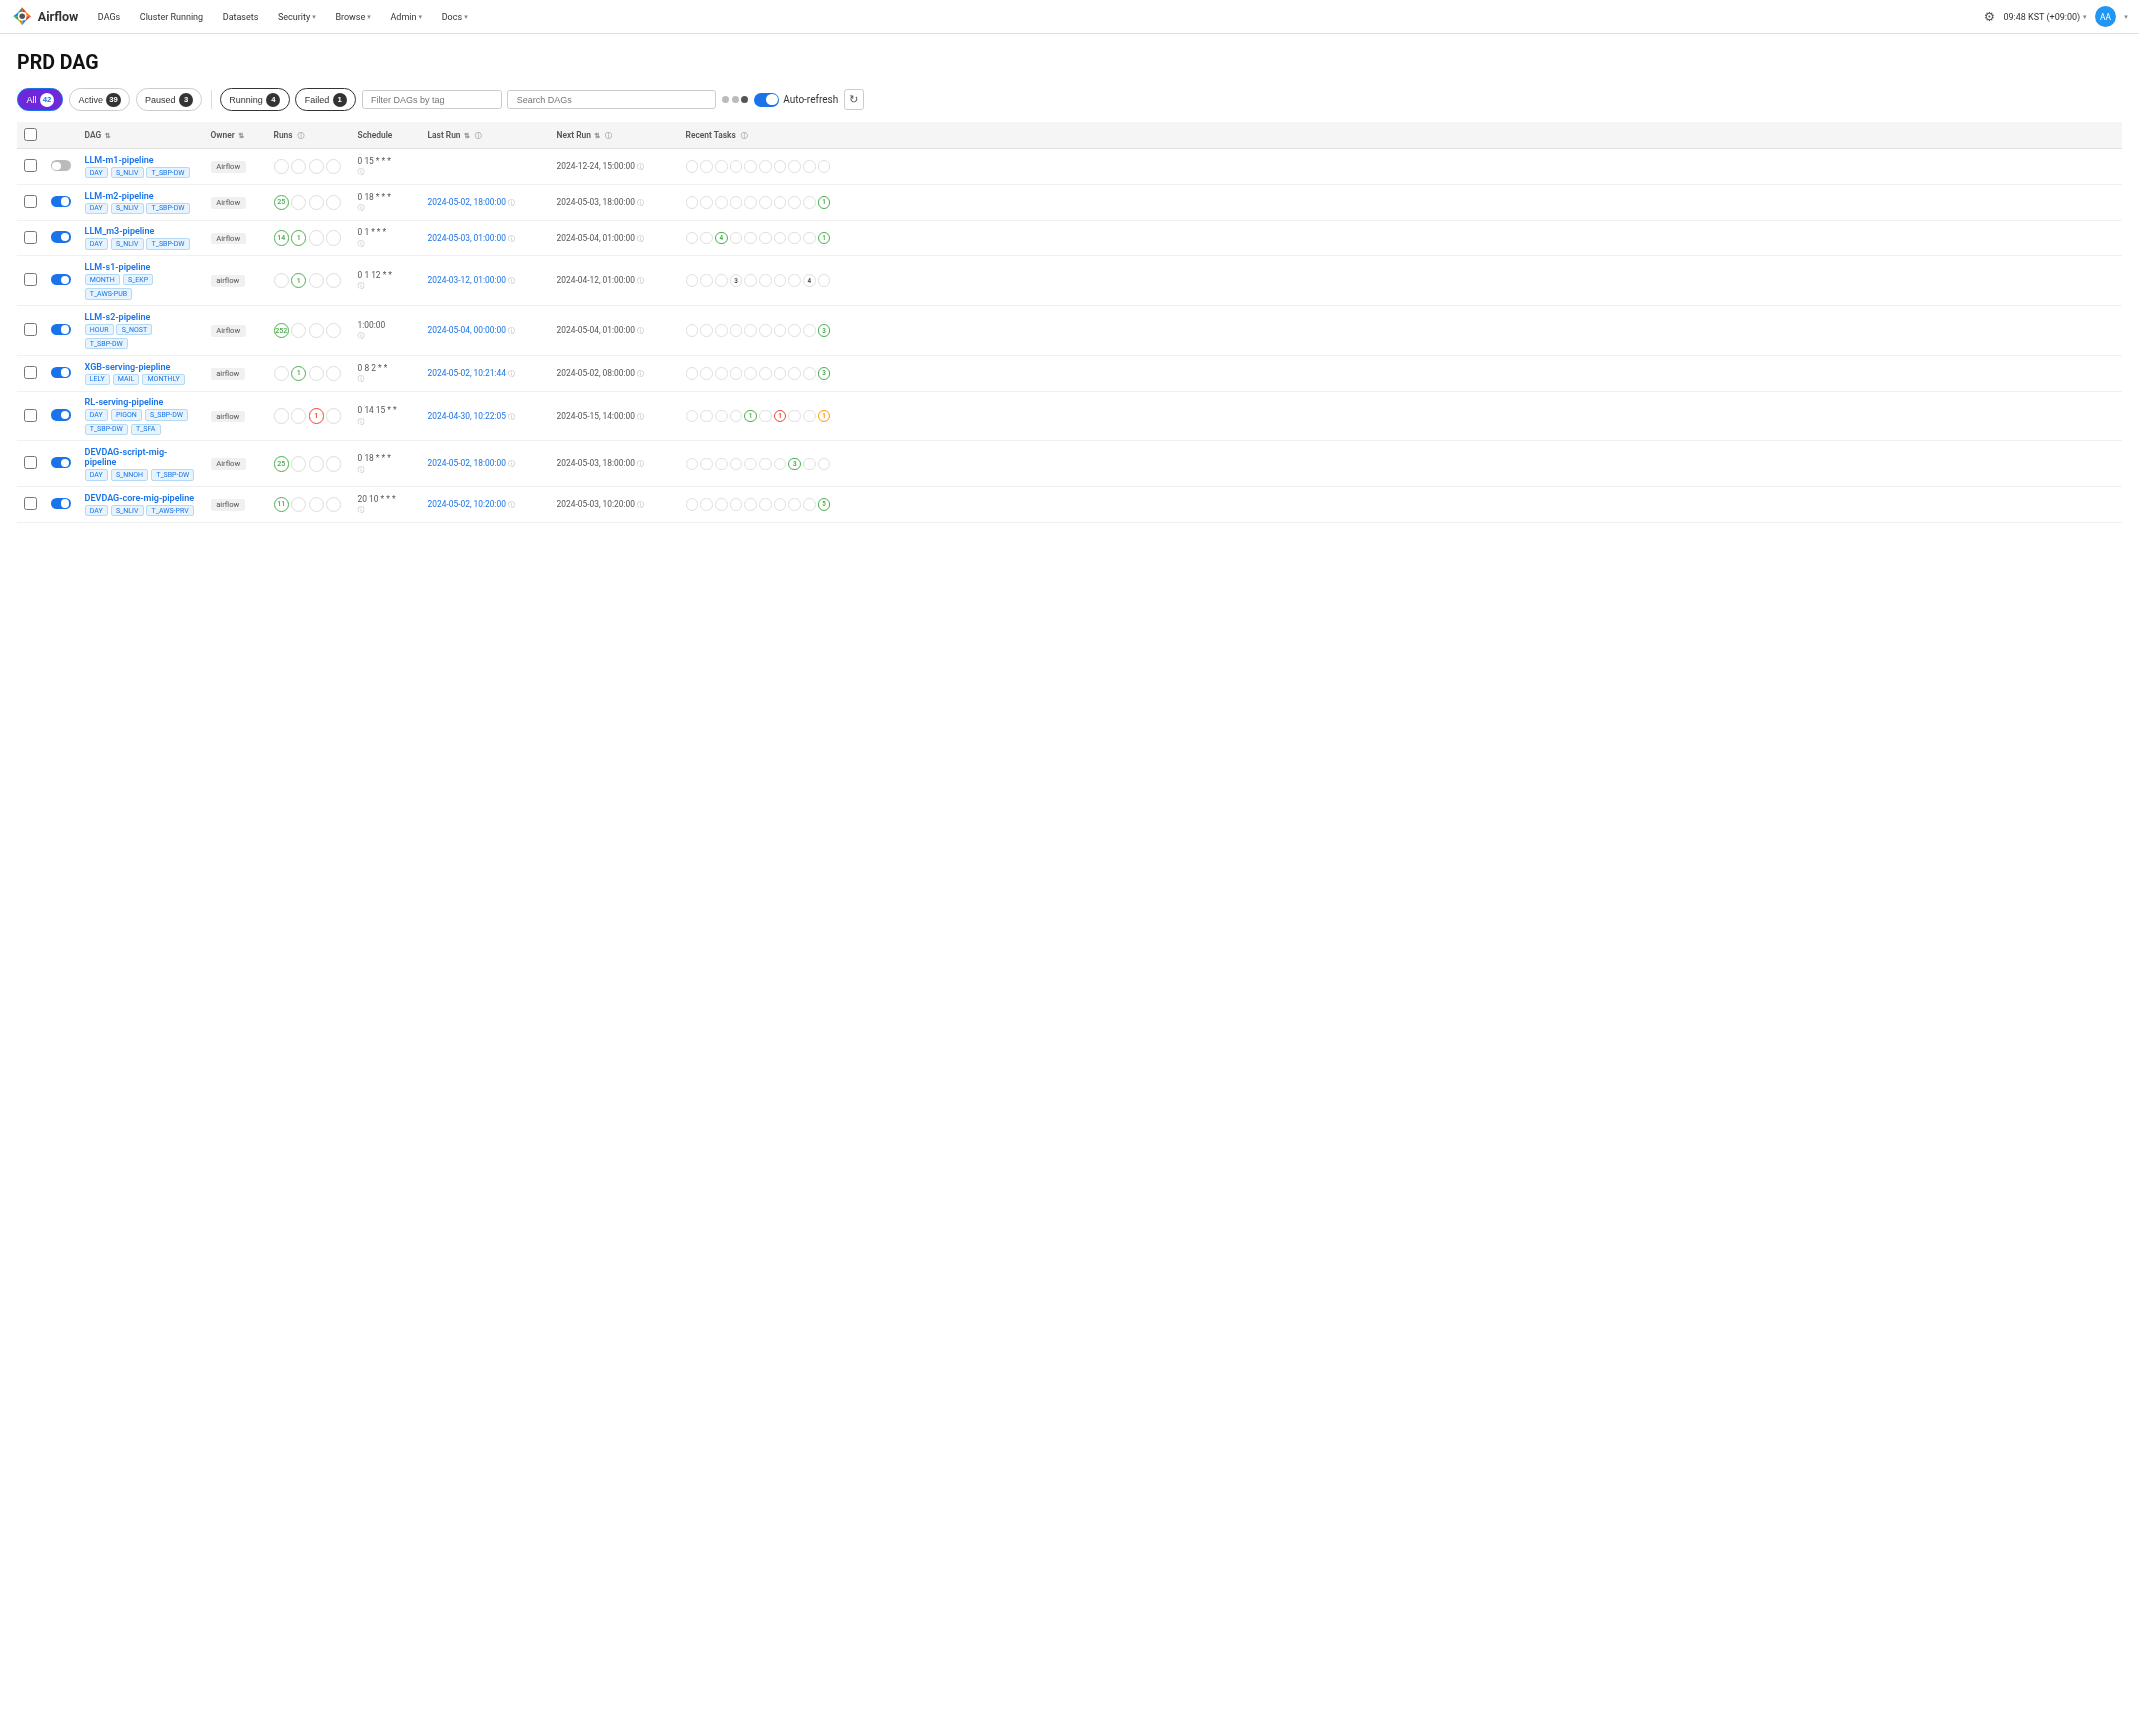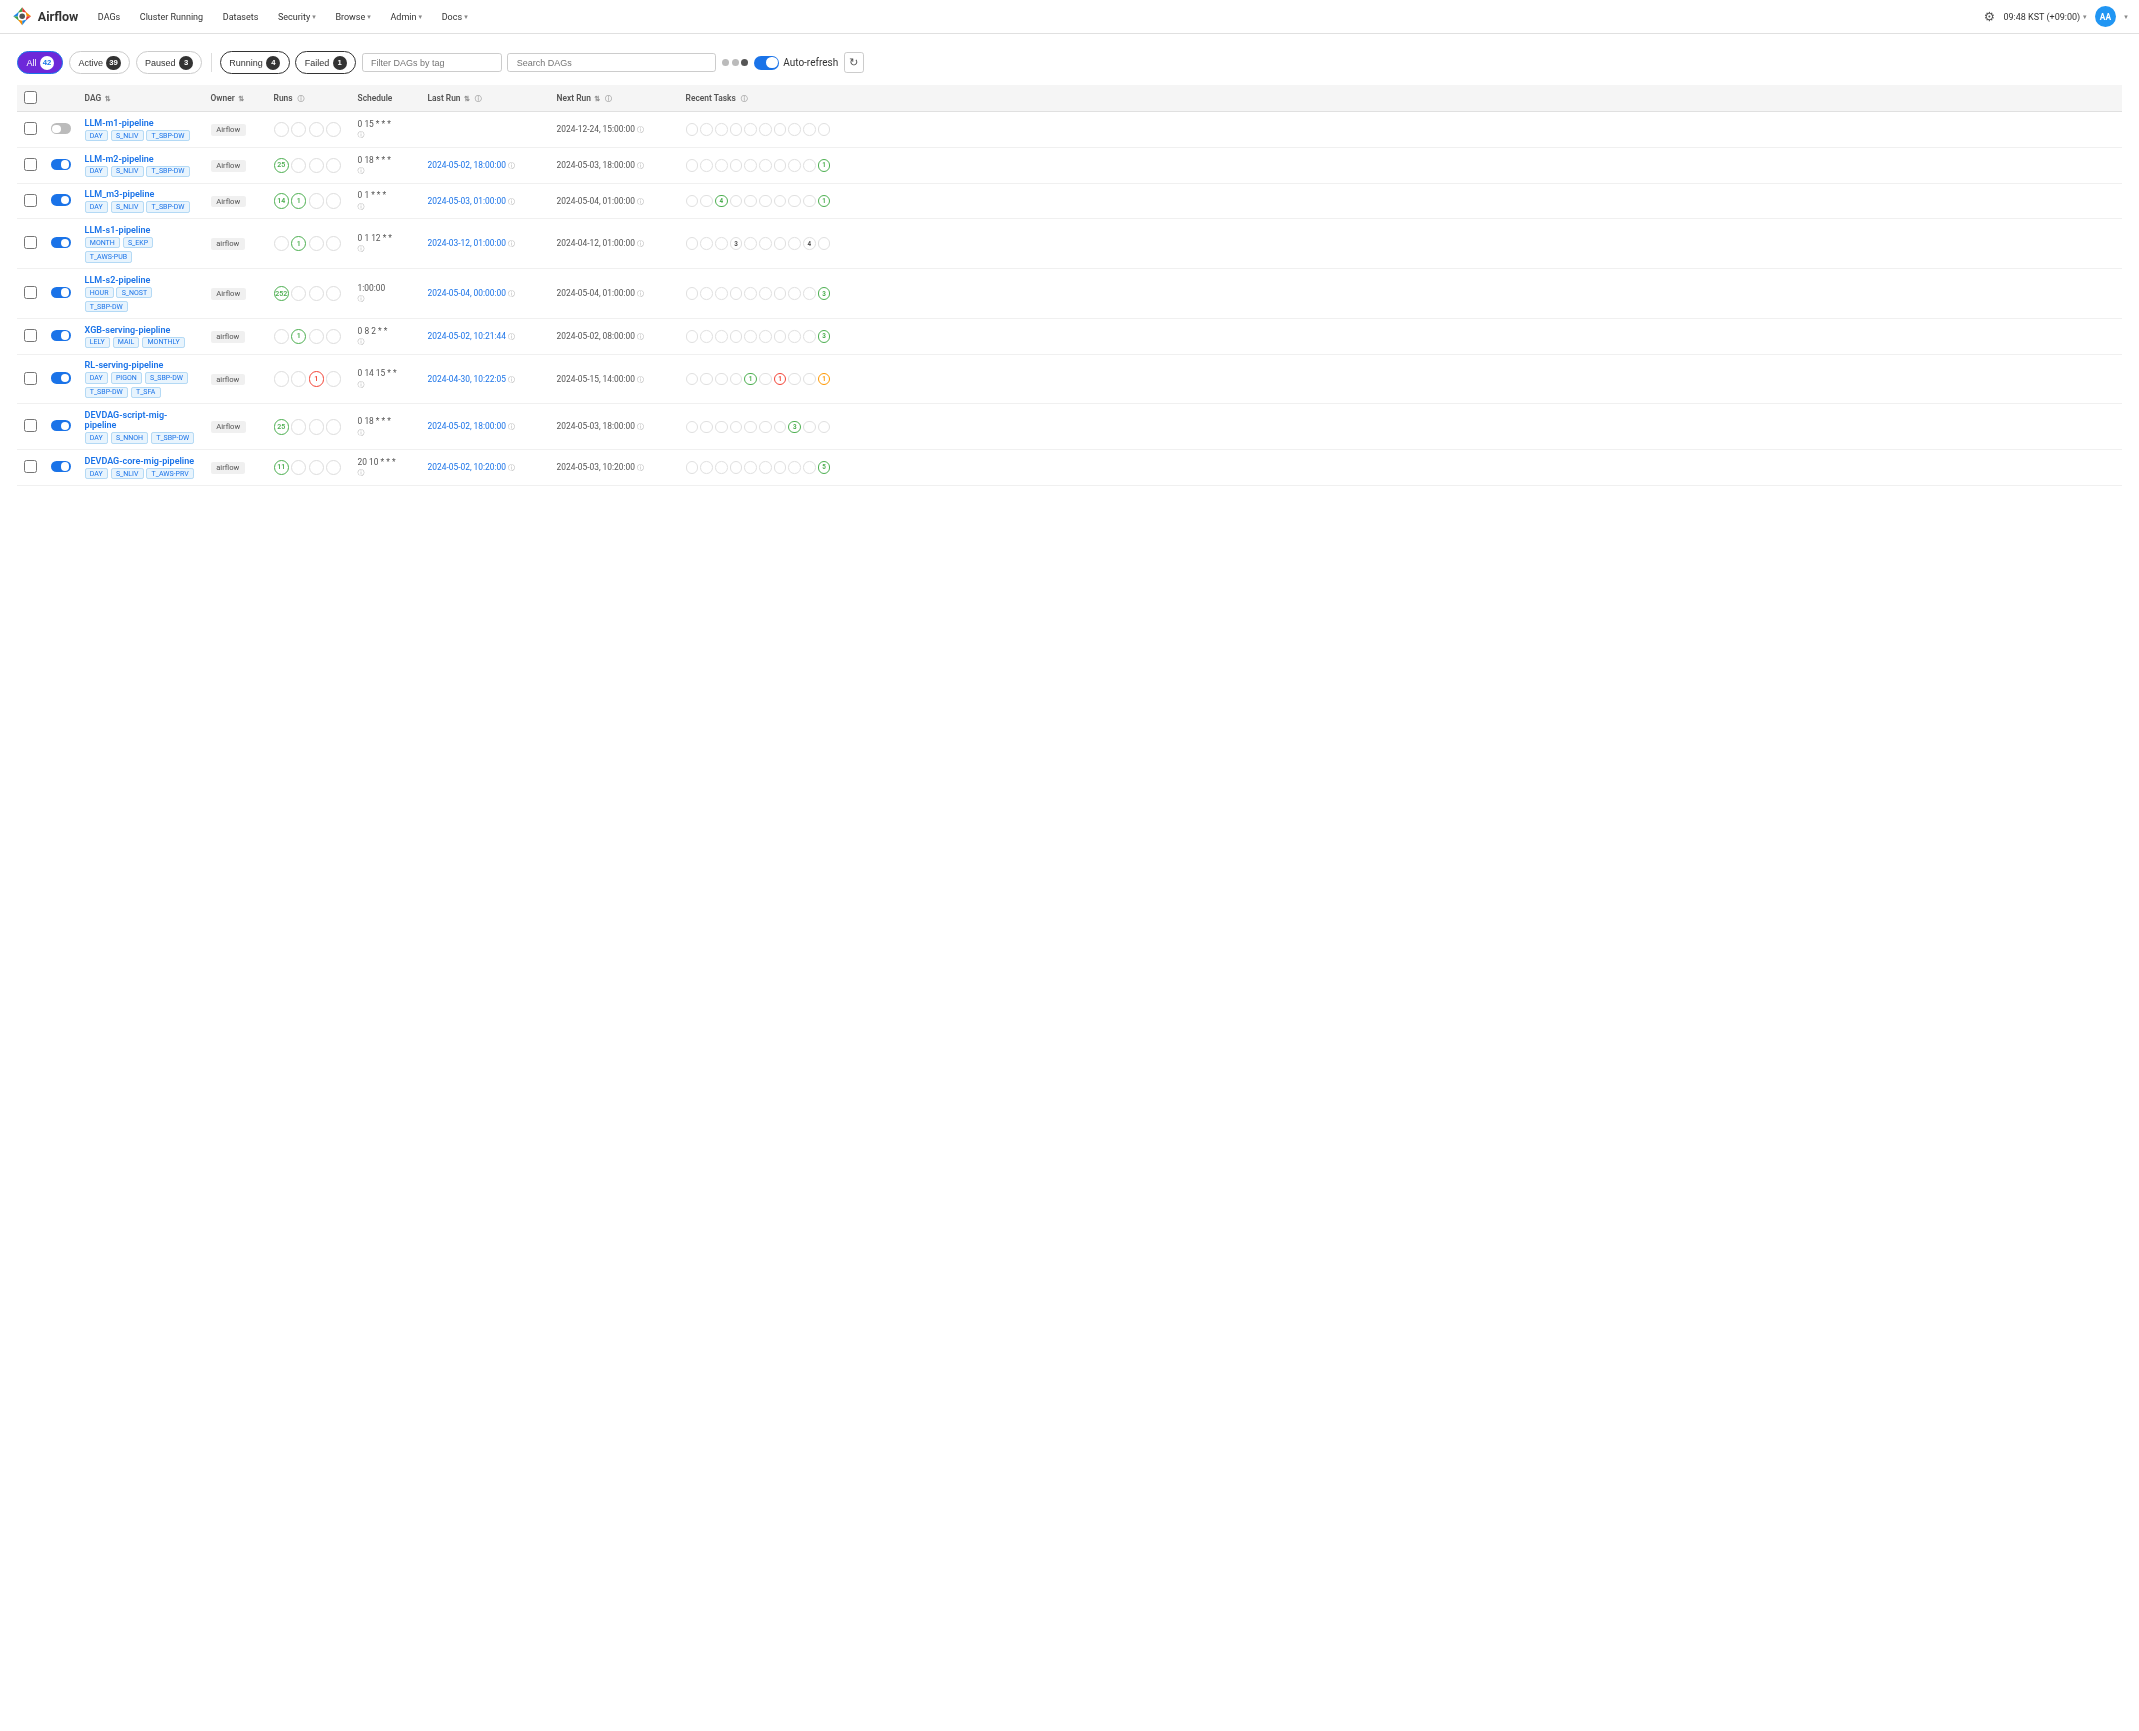--- a/index.html
+++ b/index.html
@@ -17,21 +17,21 @@
     .nav-item {
       padding: 4.2px 8.4px; font-size: 9px; color: #333;
       cursor: pointer; border-radius: 2.8px; display: flex; align-items: center; gap: 2.1px;
     }
     .nav-arrow { font-size: 7px; color: #888; }
     .nav-right { margin-left: auto; display: flex; align-items: center; gap: 8.4px; }
     .nav-time { font-size: 9px; color: #333; display: flex; align-items: center; gap: 2.8px; }
     .settings-icon { font-size: 12.6px; cursor: pointer; color: #555; }
     .avatar-btn {
       width: 21px; height: 21px; border-radius: 50%;
-      background: #2196f3; color: #fff; font-weight: 700;
+      background: #2196f3; color: #fff; font-weight: 400;
       font-size: 8.4px; display: flex; align-items: center; justify-content: center;
       cursor: pointer;
     }
 
     
     .page { padding: 17px 17px 0 17px; }
     .page-title { font-size: 19.6px; font-weight: 700; margin-bottom: 14px; color: #111; }
 
     
     .filter-bar { display: flex; align-items: center; gap: 5.6px; margin-bottom: 11.2px; flex-wrap: wrap; }
@@ -197,20 +197,21 @@
     <div class="nav-time">
       <span>09:48 KST (+09:00)</span>
       <span class="nav-arrow">▾</span>
     </div>
     <div class="avatar-btn">AA</div>
     <span class="nav-arrow">▾</span>
   </div>
 </nav>
 
 <div class="page">
+  <h1 class="page-title">PRD DAG</h1>
 
   <div class="filter-bar">
     <button class="filter-btn active">
       <span>All</span>
       <span class="filter-badge">42</span>
     </button>
     <button class="filter-btn">
       <span>Active</span>
       <span class="filter-badge">39</span>
     </button>

